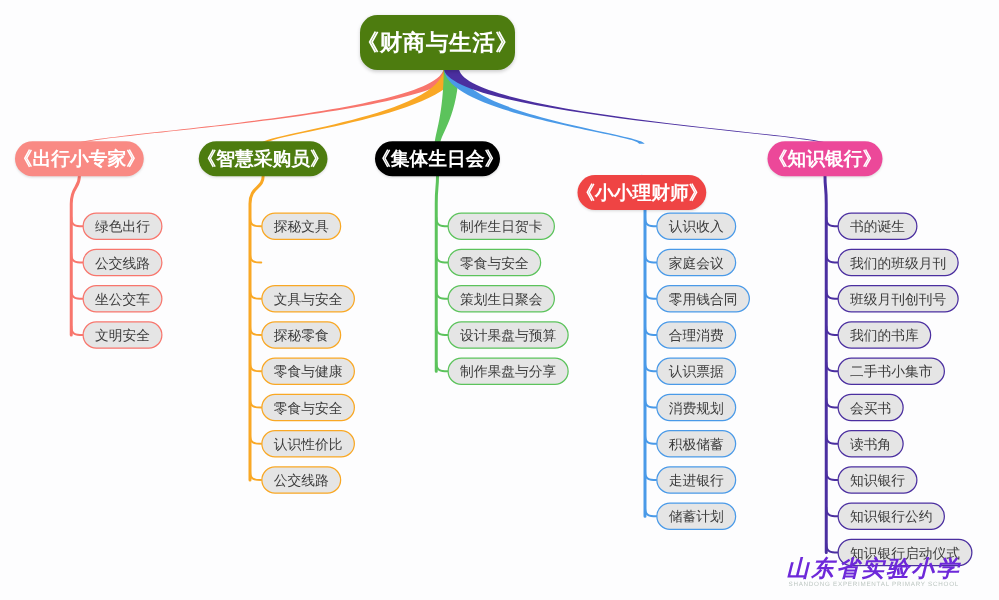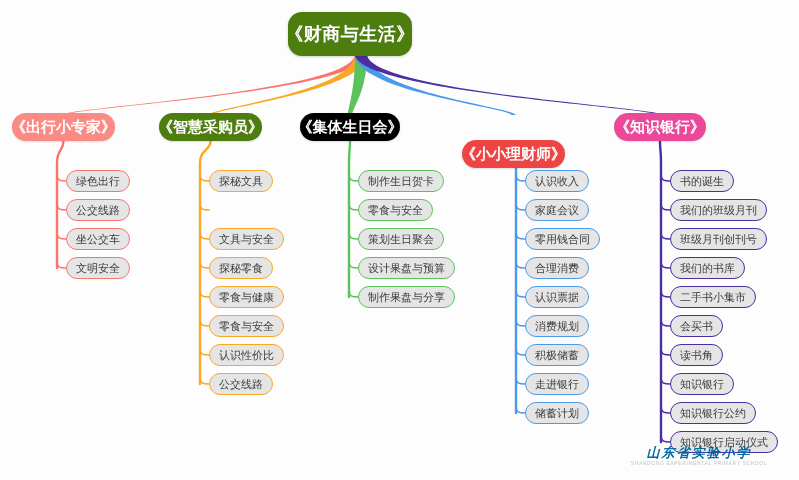--- a/index.html
+++ b/index.html
@@ -73,24 +73,24 @@
     position: absolute;
     left: 604px;
     top: 446px;
     width: 190px;
     text-align: center;
     pointer-events: none;
     user-select: none;
   }
   .watermark .wm-cn {
     font-family: "Liberation Serif", "DejaVu Serif", serif;
-    font-size: 13px;
+    font-size: 18px;
     font-style: italic;
     font-weight: bold;
-    color: #0369a1;
+    color: #6d28d9;
     letter-spacing: 2px;
     line-height: 1;
   }
   .watermark .wm-en {
     font-size: 5px;
     color: #bcc6c0;
     letter-spacing: 0.6px;
     margin-top: 2px;
     line-height: 1;
   }

